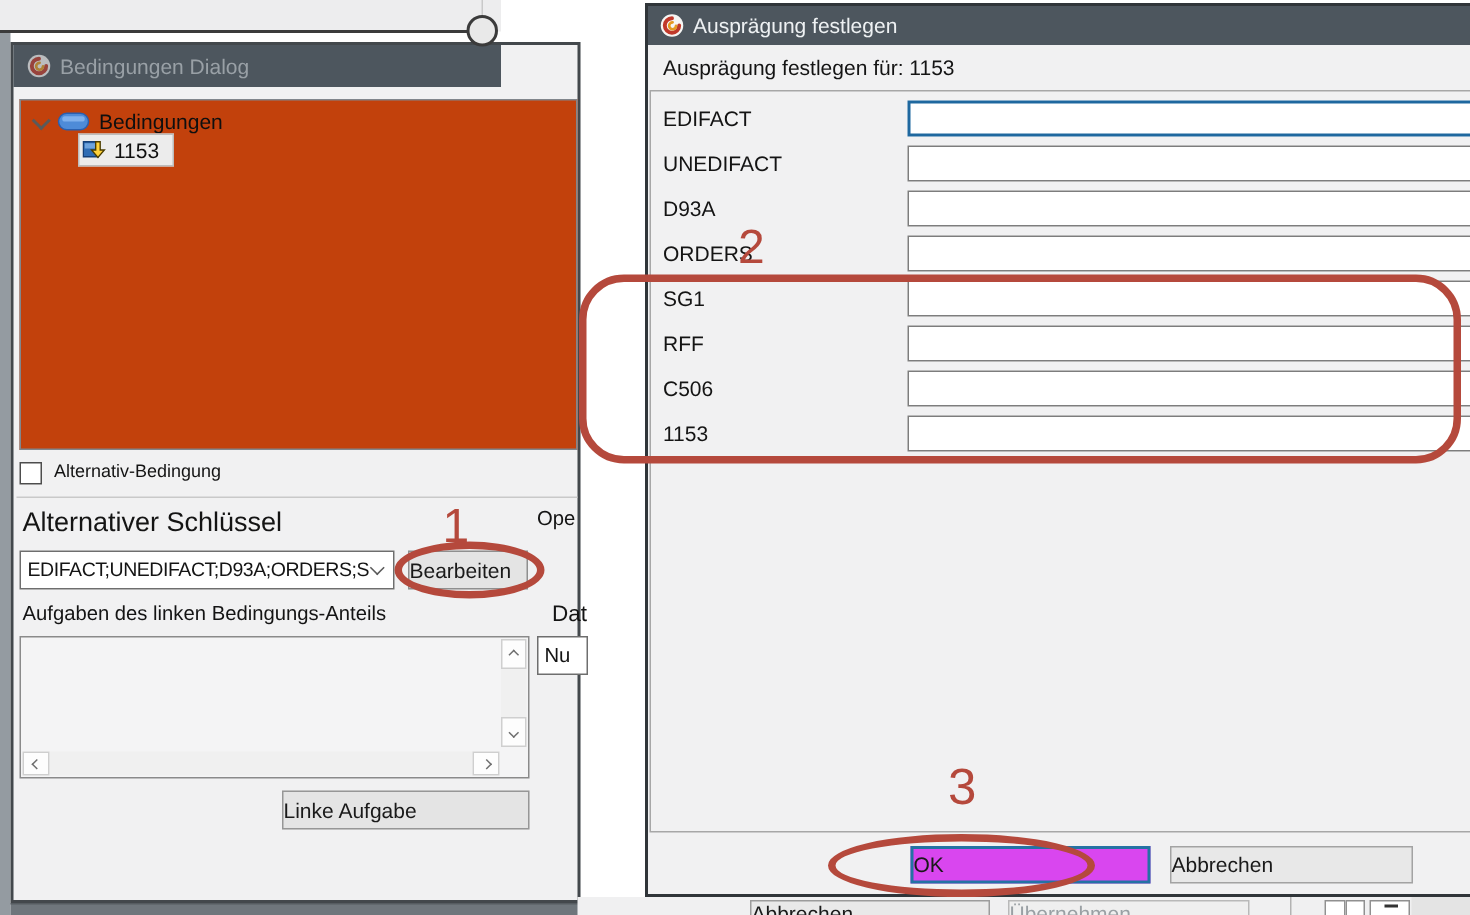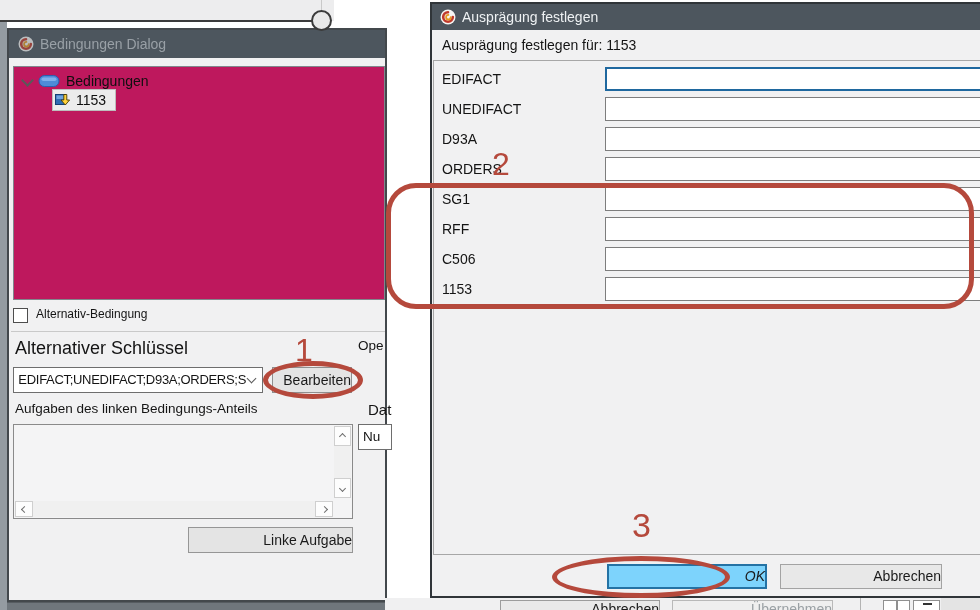--- a/index.html
+++ b/index.html
@@ -13,35 +13,35 @@
   .top-line{left:0;top:20px;width:313px;height:2px;background:#3b3b3b;}
   .top-vline{left:321px;top:0;width:1px;height:12px;background:#c9c9c9;}
   .connector{left:311px;top:10px;width:21px;height:21px;border:2px solid #3b3b3b;
              border-radius:50%;background:#e9e9e9;box-sizing:border-box;z-index:5;}
   .left-strip{left:0;top:22px;width:7px;height:588px;background:#949ba1;}
   .dark-band{left:7px;top:602px;width:383px;height:8px;background:#6f767c;border-top:1px solid #565c61;z-index:3;}
 
   
   .titlebar{left:0;top:0;height:28px;background:#4d565e;}
   .btn{background:#e6e6e6;border:1px solid #9c9c9c;box-sizing:border-box;
-       text-align:right;font-size:14px;color:#1a1a1a;cursor:default;}
+       text-align:left;font-size:14px;color:#1a1a1a;cursor:default;}
   .lbl{font-size:14px;color:#141414;}
   .chev{display:inline-block;width:7px;height:7px;border-left:2px solid #5a5a5a;border-bottom:2px solid #5a5a5a;}
   .chev.down{transform:rotate(-45deg);}
   .chev.sm{width:4px;height:4px;border-width:1.5px;border-color:#6e6e6e;}
   .chev.up{transform:rotate(135deg);}
   .chev.left{transform:rotate(45deg);}
   .chev.right{transform:rotate(-135deg);}
 
   
   #bg-dialog{left:7px;top:28px;width:380px;height:574px;background:#f1f1f2;
              border:2px solid #43484c;box-sizing:border-box;z-index:2;}
-  #bg-dialog .titlebar{width:376px;text-align:right;}
+  #bg-dialog .titlebar{width:325px;text-align:right;}
   #bg-title{left:31px;top:0;line-height:28px;font-size:14px;color:#99a0a6;}
-  #tree-box{left:4px;top:36px;width:372px;height:234px;background:#be185d;border:1px solid #81868c;box-sizing:border-box;}
+  #tree-box{left:4px;top:36px;width:372px;height:234px;background:#c2410c;border:1px solid #81868c;box-sizing:border-box;}
   #tree-root-row{left:4px;top:4px;width:360px;height:20px;}
   #tree-child-row{left:38px;top:22px;width:64px;height:22px;background:#ececec;border:1px solid #bdbdbd;box-sizing:border-box;}
   .tree-lbl{font-size:14px;line-height:20px;color:#0f0f0f;}
   #alt-checkbox{left:4px;top:278px;width:15px;height:15px;background:#fff;border:1px solid #4d4d4d;box-sizing:border-box;}
   #alt-checkbox-label{left:27px;top:277px;font-size:12px;}
   #bg-separator{left:2px;top:301px;width:374px;height:1px;background:#c9c9c9;}
   #alt-key-label{left:6px;top:308px;font-size:18px;}
   #ope-partial{left:349px;top:308px;font-size:13.5px;}
   #alt-key-combo{left:4px;top:337px;width:250px;height:26px;background:#fff;border:1px solid #6e6e6e;box-sizing:border-box;}
   #alt-key-combo .val{position:absolute;left:4px;top:0;line-height:24px;font-size:13px;letter-spacing:-0.3px;white-space:nowrap;overflow:hidden;width:228px;text-align:right;}
@@ -75,21 +75,21 @@
   #close-btn{left:563px;top:0;width:26px;height:26px;background:#c15b50;border-left:1px solid #3a3f44;
              box-sizing:border-box;text-align:center;line-height:26px;font-size:13px;font-weight:bold;color:#1c1c1c;}
   #fg-header{left:10px;top:26px;line-height:30px;font-size:14px;}
   #form-panel{left:1px;top:56px;width:583px;height:495px;background:#f1f1f2;border:1px solid #a7a7a7;box-sizing:border-box;}
   .form-row{position:absolute;left:0;width:100%;height:24px;}
   .form-row .lbl{position:absolute;left:8px;line-height:24px;}
   .field-input{position:absolute;left:171px;top:0;width:402px;height:24px;background:#fff;
                border:1px solid #7d7d7d;box-sizing:border-box;padding:0 4px;font-size:13px;
                font-family:"Liberation Sans",sans-serif;outline:none;}
   .field-input.focused{border:2px solid #1f689f;}
-  #ok-btn{left:175px;top:560px;width:160px;height:25px;line-height:20px;background:#7dd3fc;border:2px solid #2472a4;font-style:italic;}
+  #ok-btn{left:175px;top:560px;width:160px;height:25px;line-height:20px;background:#d946ef;border:2px solid #2472a4;}
   #fg-cancel-btn{left:348px;top:560px;width:162px;height:25px;line-height:22px;background:#e8e8e8;border-color:#a3a3a3;}
 
   
   .anno{z-index:20;pointer-events:none;}
   .anno-shape{border:5px solid #b5493c;box-sizing:border-box;}
   #anno1-circle{left:263px;top:361px;width:100px;height:38px;border-radius:50%;}
   #anno1-num{left:295px;top:332px;font-size:32px;color:#b5493c;}
   #anno2-rect{left:386px;top:183px;width:588px;height:126px;border-radius:30px;}
   #anno2-num{left:492px;top:146px;font-size:32px;color:#b5493c;}
   #anno3-circle{left:552px;top:556px;width:178px;height:42px;border-radius:50%;}

